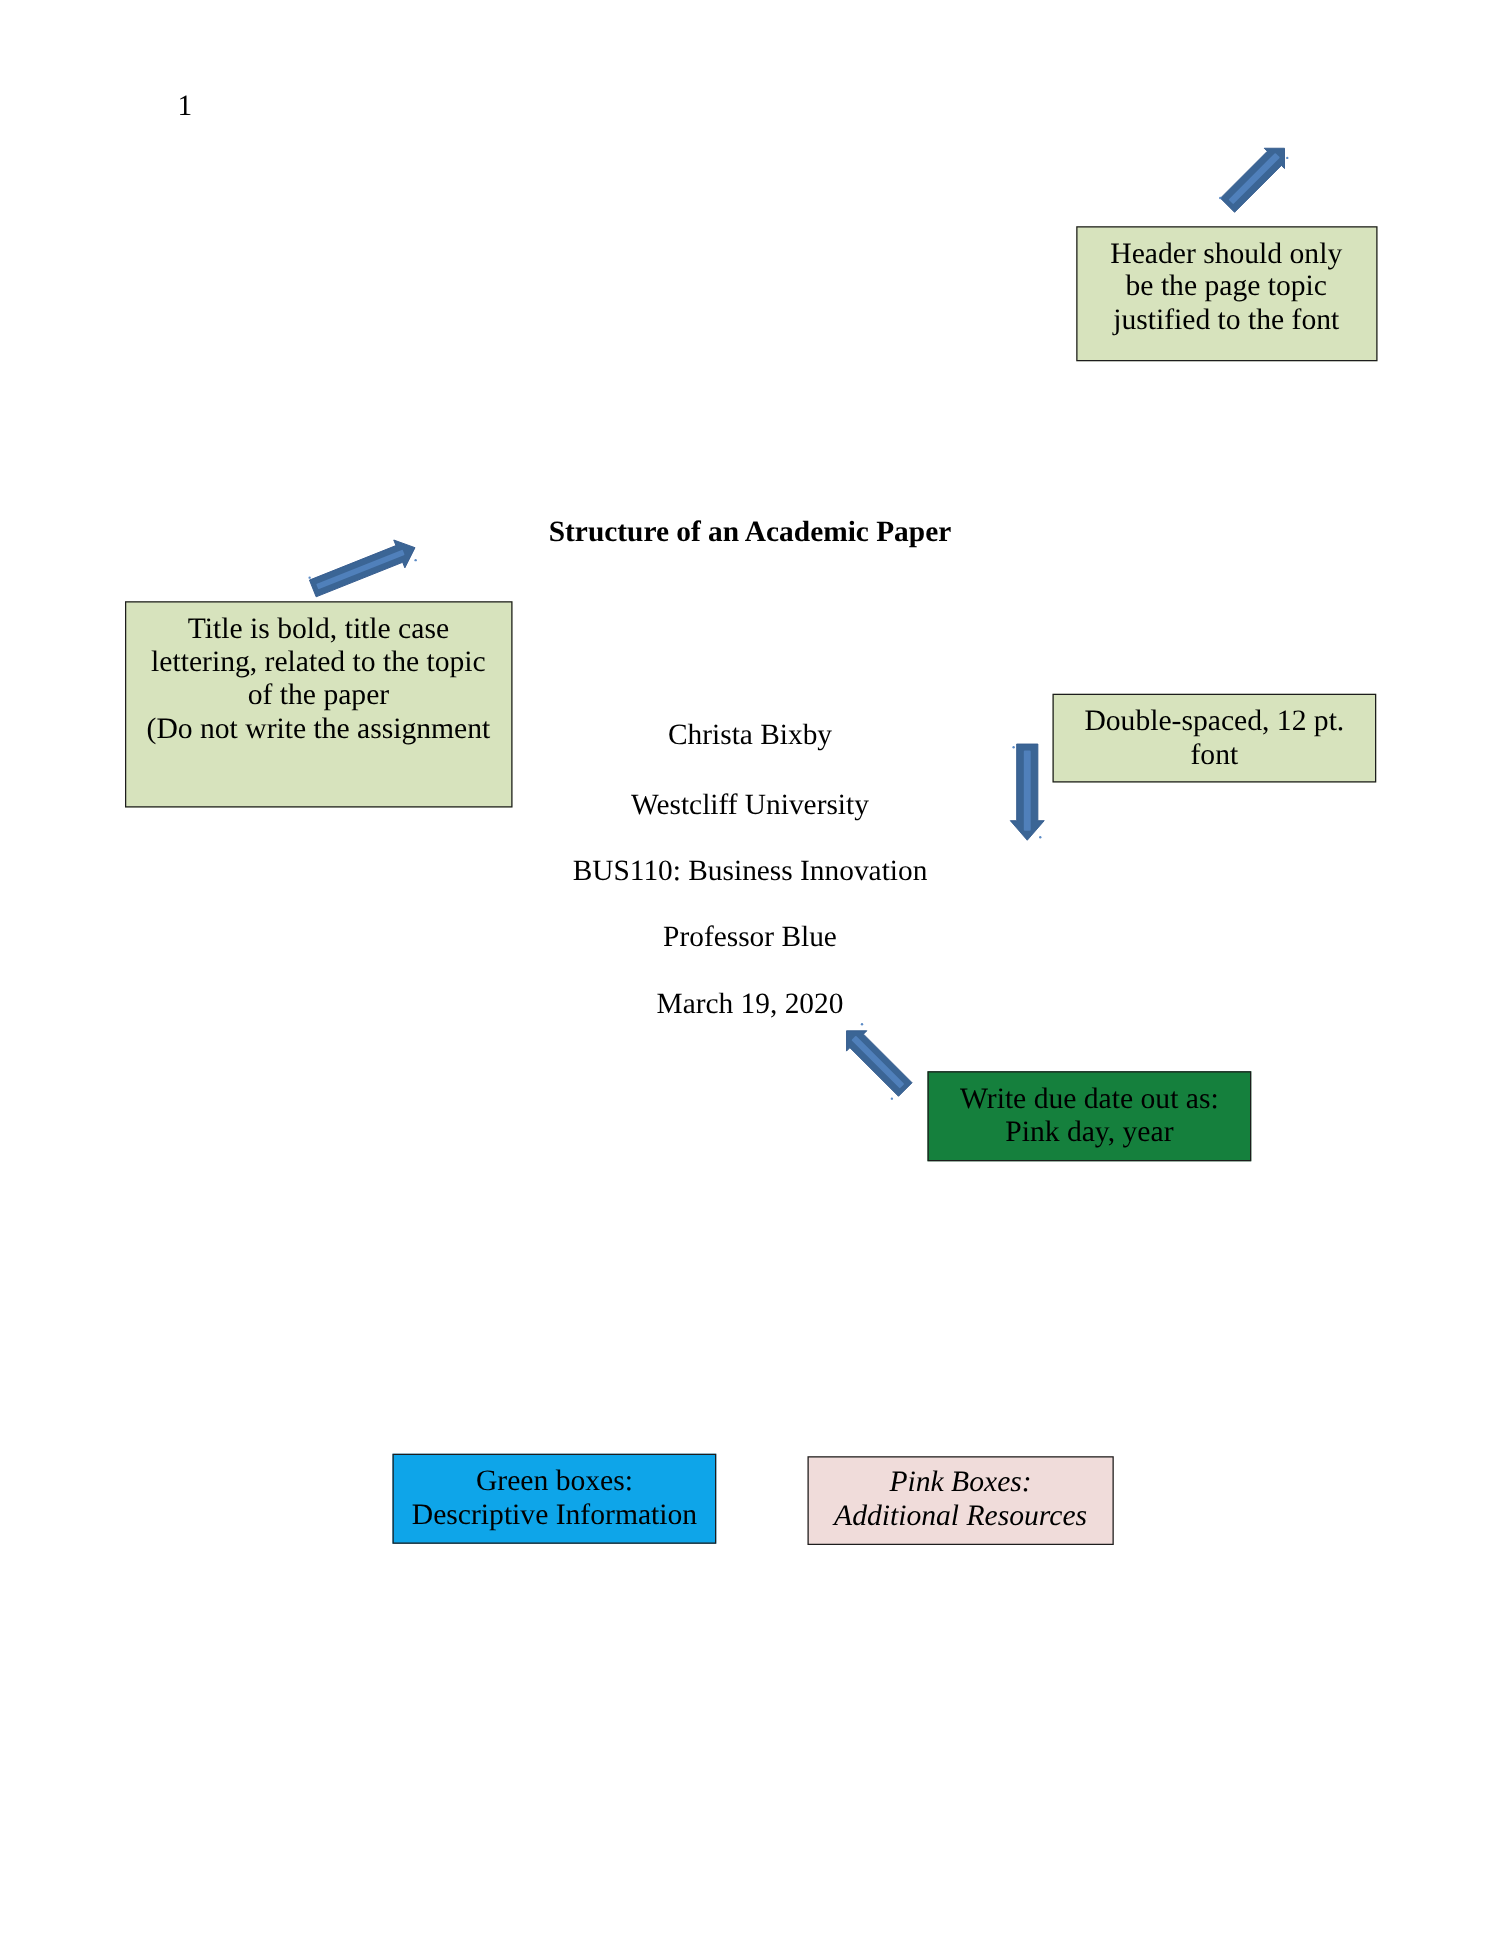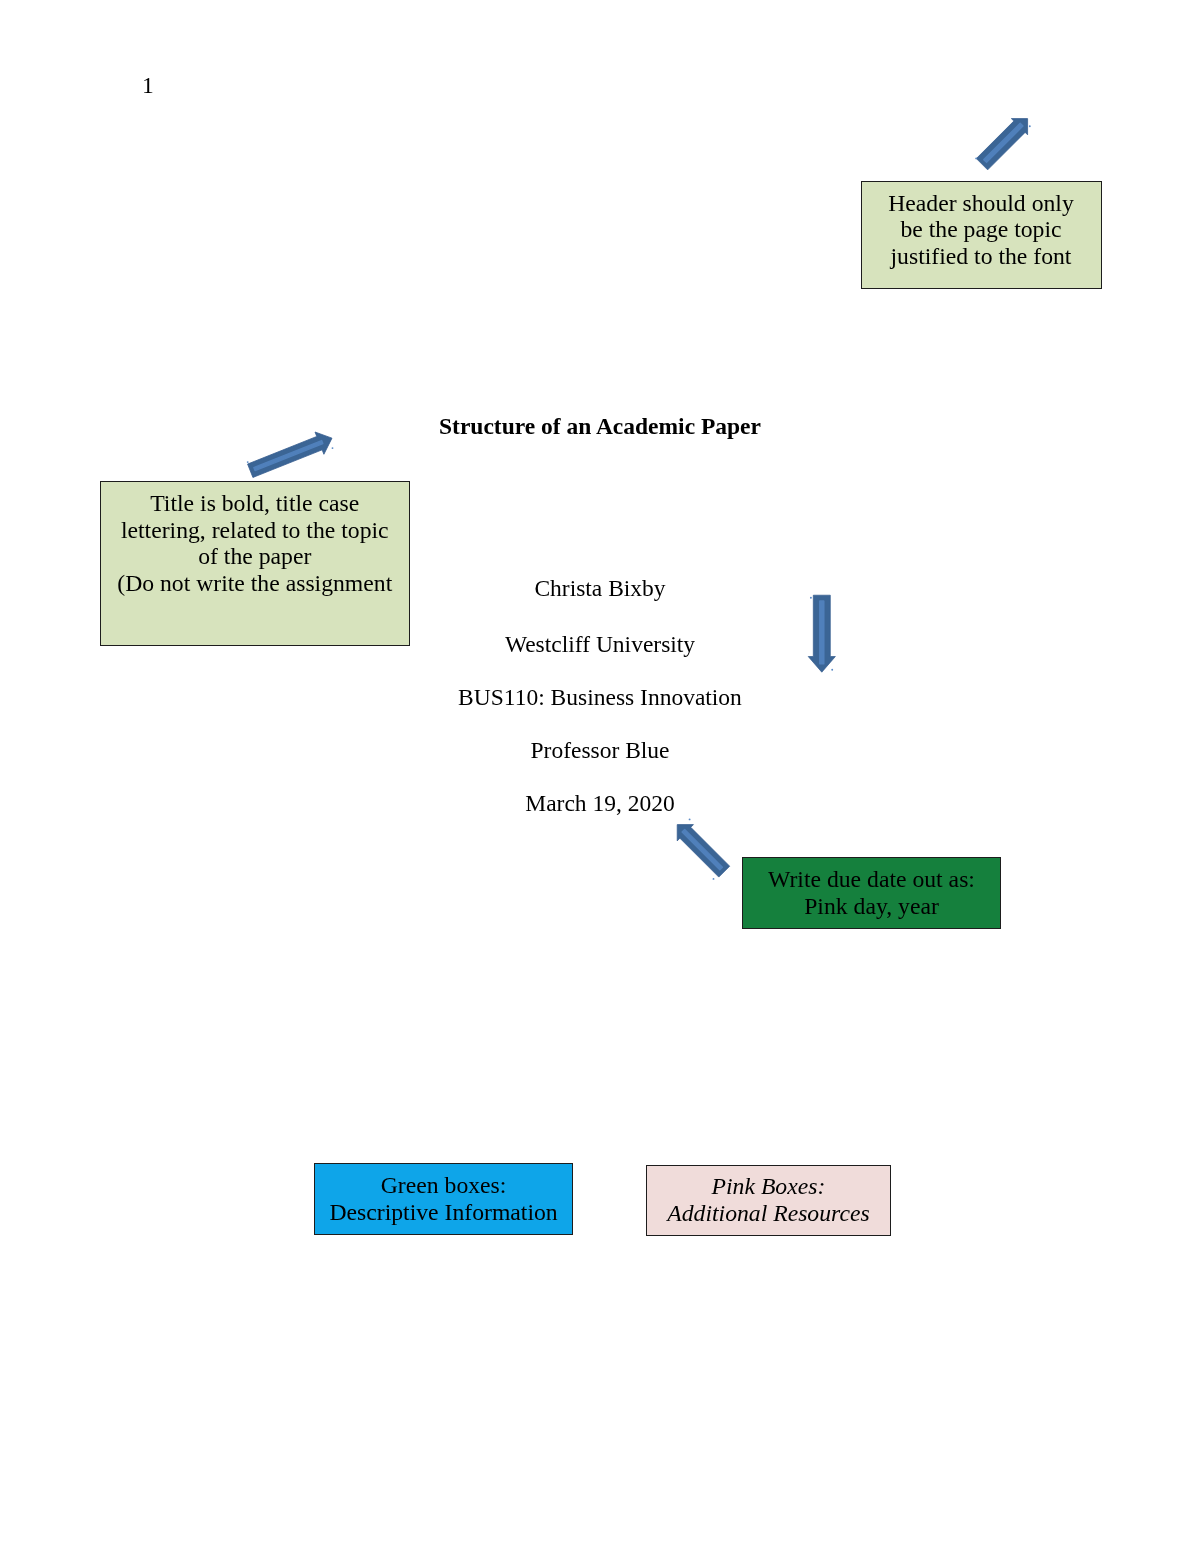--- a/index.html
+++ b/index.html
@@ -69,20 +69,26 @@
 
   <div class="callout green" style="left: 72px; top: 481.4px; width: 309.5px; height: 165px; background-color: rgb(215, 227, 189); margin-left: 28px;">
     <div class="lines" style="top:7.45px">
       <div>Title is bold, title case</div>
       <div>lettering, related to the topic</div>
       <div>of the paper</div>
       <div>(Do not write the assignment</div>
     </div>
   </div>
 
+  <div class="callout green" style="left: 841.6px; top: 554.9px; width: 259.8px; height: 71.4px; background-color: rgb(215, 227, 189);">
+    <div class="lines" style="top:8.1px">
+      <div>Double-spaced, 12 pt.</div>
+      <div>font</div>
+    </div>
+  </div>
 
   <div class="callout green" style="left: 741.6px; top: 856.9px; width: 259.8px; height: 71.8px; background-color: #15803d;">
     <div class="lines" style="top:8px">
       <div>Write due date out as:</div>
       <div>Pink day, year</div>
     </div>
   </div>
 
   <div class="callout green" style="left: 313.9px; top: 1163.4px; width: 259.4px; height: 71.4px; background-color: #0ea5e9;">
     <div class="lines" style="top:8px">

